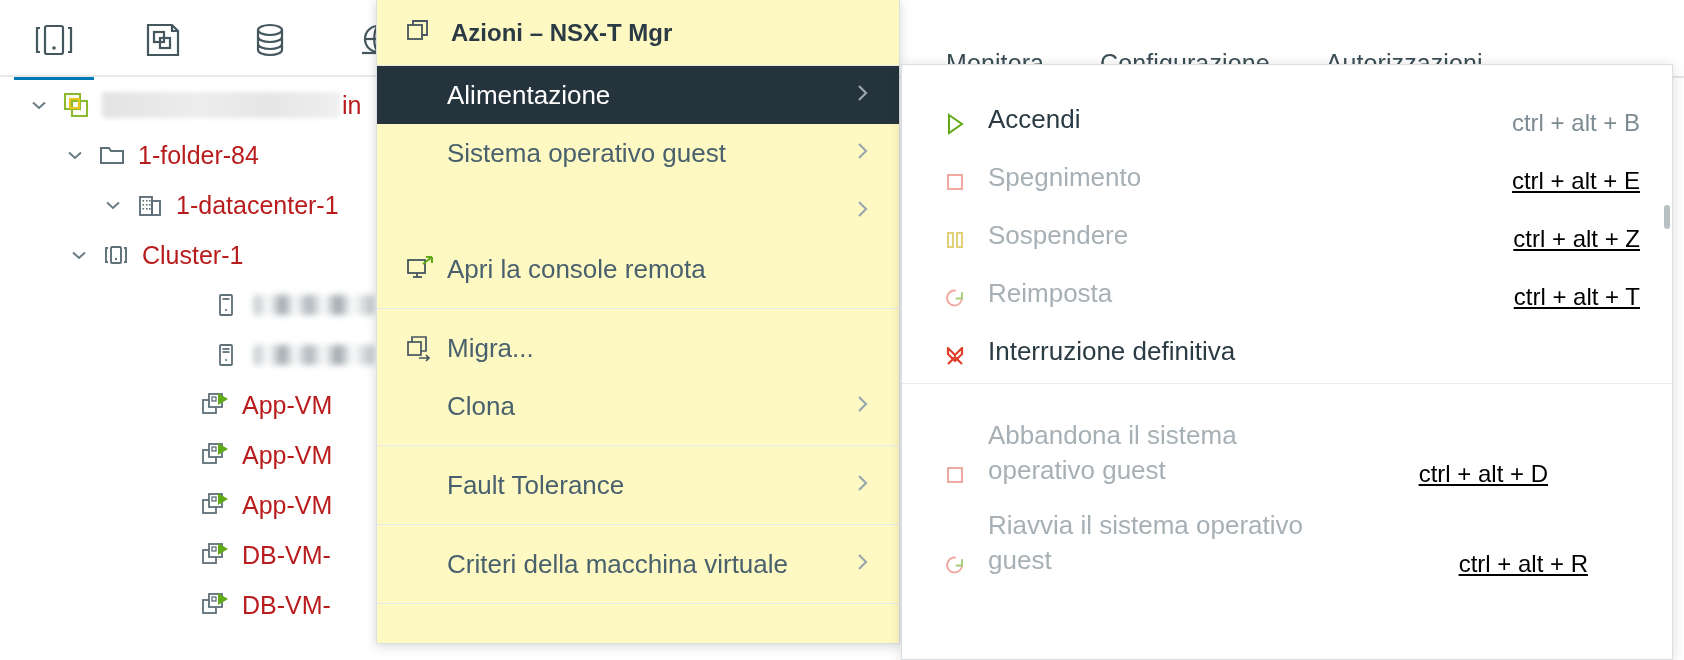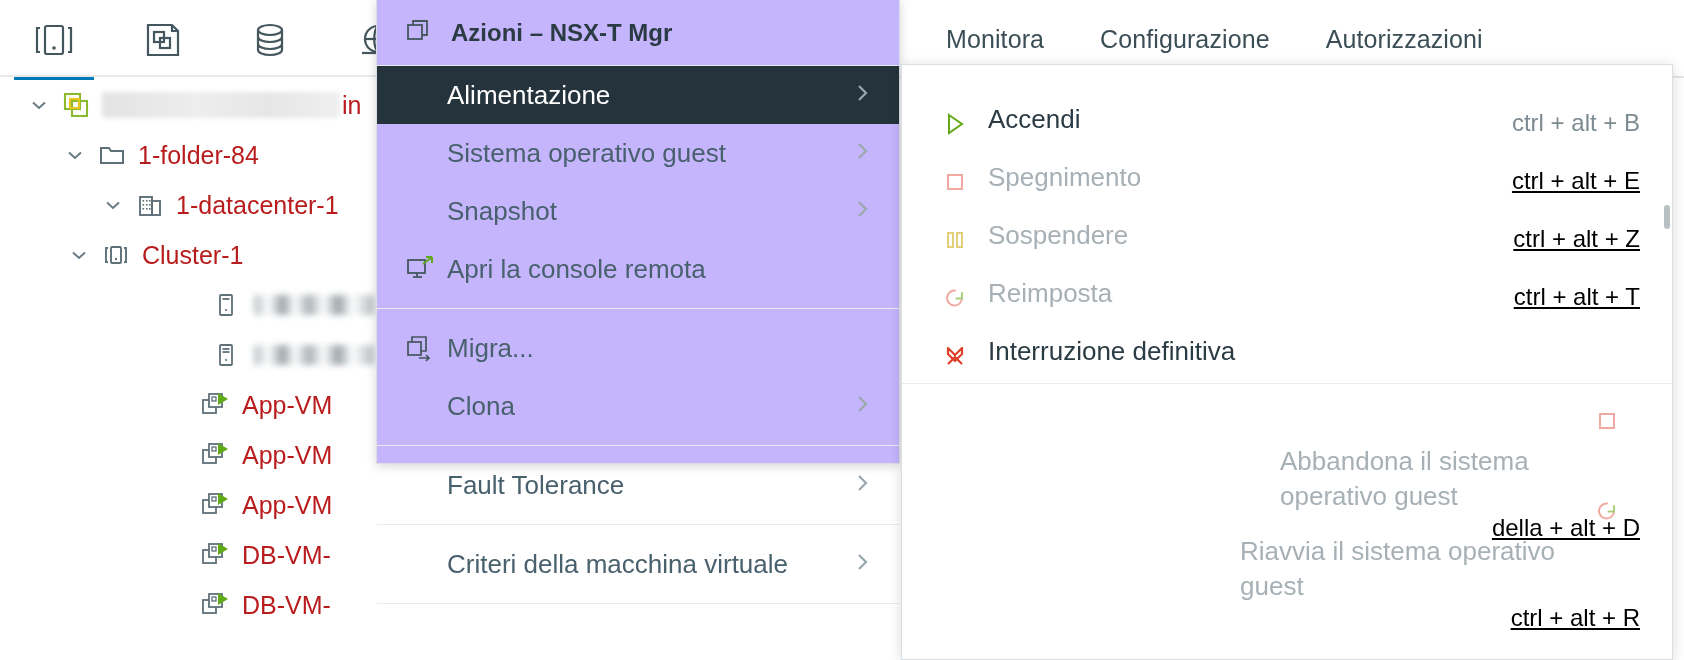--- a/index.html
+++ b/index.html
@@ -29,21 +29,21 @@
   }
   .bar-underline {
     position: absolute; left: 0; top: 75px; width: 900px; height: 2px;
     background: #e8e8e8;
   }
 
   
   .nav-tabs {
     position: absolute; left: 900px; top: 0; width: 784px; height: 78px;
     background: #fff;
-    display: flex; align-items: center; padding-left: 18px; gap: 0;
+    display: flex; align-items: flex-end; padding-left: 18px; gap: 0;
   }
   .nav-tab {
     font-size: 25px; color: #3b4e56; letter-spacing: .1px;
     padding: 0 28px; white-space: nowrap;
   }
   .nav-underline {
     position: absolute; left: 900px; top: 76px; width: 784px; height: 2px;
     background: #e4e7e9;
   }
 
@@ -74,22 +74,22 @@
   }
   .redacted.host {
     background: linear-gradient(90deg,#b9c0c4 0%,#ffffff 12%,#9aa3a8 24%,#ffffff 34%,
                  #aab1b6 46%,#ffffff 58%,#9aa3a8 70%,#ffffff 82%,#b4bbbf 100%);
     filter: blur(3px);
     height: 20px;
   }
 
   
   .menu {
-    position: absolute; left: 376px; top: 0px; width: 524px; height: 464px;
-    background: #c4b5fd;
+    position: absolute; left: 376px; top: 0px; width: 524px; height: 644px;
+    background: #fef9c3;
     border: 1px solid #d9dfe2;
     border-top: none;
     box-shadow: 0 2px 10px rgba(0,0,0,.17);
     z-index: 20;
   }
   .menu-header {
     height: 66px; display: flex; align-items: center;
     padding-left: 28px; gap: 18px;
     border-bottom: 1px solid #e8ebec;
   }
@@ -118,21 +118,21 @@
     border: 1px solid #d9dfe2;
     box-shadow: 0 2px 12px rgba(0,0,0,.15);
     z-index: 30;
   }
   .sub-item {
     display: flex; align-items: flex-end;
     padding-left: 40px; padding-right: 32px;
     height: 58px;
     font-size: 26px; color: #2b3b44;
   }
-  .sub-item.two-line { height: 90px; flex-direction: column; }
+  .sub-item.two-line { height: 90px; }
   .sub-item .si-ico {
     width: 46px; flex: 0 0 46px; display: flex; align-items: center;
   }
   .sub-item .si-label { flex: 1; line-height: 1.35; padding-right: 20px; }
   .sub-item .si-key {
     font-size: 24px; color: #7d8b92; white-space: nowrap; text-align: right;
     min-width: 200px;
   }
   .sub-item.disabled .si-label { color: #a7b0b5; }
   .sub-item.disabled .si-key { color: #000000; text-decoration: underline; }
@@ -388,21 +388,20 @@
       <span class="mi-label">Sistema operativo guest</span>
       <span class="mi-arrow">
         <svg width="22" height="22" viewBox="0 0 22 22" fill="none" stroke="#9aa7ad" stroke-width="2.2">
             <path d="M8 4 L15 11 L8 18"></path>
           </svg>
       </span>
     </div>
 
     <div class="menu-item">
       <span class="mi-ico empty"></span>
-      <span class="mi-label">Snapshot</span>
       <span class="mi-arrow">
         <svg width="22" height="22" viewBox="0 0 22 22" fill="none" stroke="#9aa7ad" stroke-width="2.2">
             <path d="M8 4 L15 11 L8 18"></path>
           </svg>
       </span>
     </div>
 
     <div class="menu-item">
       <span class="mi-ico">
         <svg width="30" height="28" viewBox="0 0 30 28" fill="none" stroke="#44565e" stroke-width="1.8">
@@ -535,21 +534,21 @@
     <div class="sub-sep"></div>
     <div class="sub-pad"></div>
 
     <div class="sub-item two-line disabled">
       <span class="si-ico">
         <svg width="26" height="26" viewBox="0 0 26 26" fill="none" stroke="#f0a9a0" stroke-width="2">
             <rect x="6" y="6" width="14" height="14"></rect>
           </svg>
       </span>
       <span class="si-label" style="max-width:360px">Abbandona il sistema operativo guest</span>
-      <span class="si-key">della + alt + D</span>
+      <span class="si-key">ctrl + alt + D</span>
     </div>
 
     <div class="sub-item two-line disabled">
       <span class="si-ico">
         <svg width="26" height="26" viewBox="0 0 26 26" fill="none" stroke-width="2" stroke-linecap="round">
           <path d="M20 13 A7.5 7.5 0 1 1 13 5.5" stroke="#f0a9a0"></path>
           <path d="M20 8 L20 13.5 L14.5 13.5" stroke="#a9cf7a"></path>
         </svg>
       </span>
       <span class="si-label" style="max-width:400px">Riavvia il sistema operativo guest</span>

